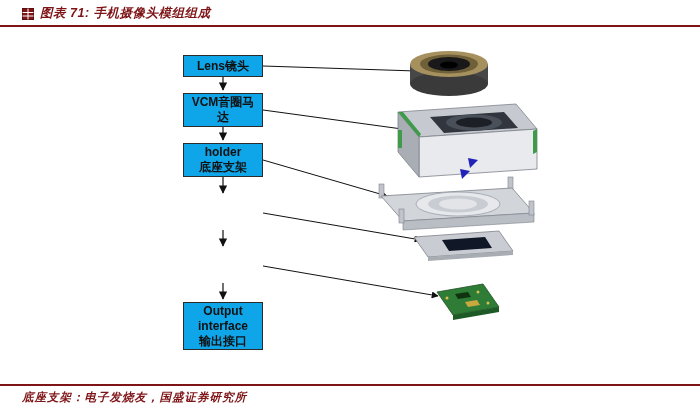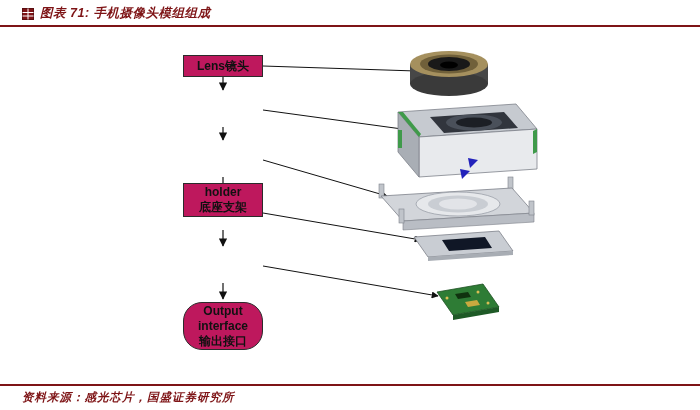--- a/index.html
+++ b/index.html
@@ -10,31 +10,31 @@
   }
   .page{position:absolute;left:0;top:0;width:700px;height:410px;background:#fff;}
   .header{position:absolute;left:22px;top:5px;display:flex;align-items:center;gap:6px;}
   .hicon{width:12px;height:12px;display:inline-block;}
   .title{font-size:12.5px;font-weight:bold;font-style:italic;color:#7e1416;letter-spacing:0.5px;}
   .rule-top{position:absolute;left:0;top:25px;width:700px;height:2px;background:#7e1416;}
   .rule-bottom{position:absolute;left:0;top:384px;width:700px;height:2px;background:#7e1416;}
   .footer{position:absolute;left:22px;top:390px;font-size:11.5px;font-weight:bold;font-style:italic;color:#7e1416;letter-spacing:1px;}
   .fbox{
     position:absolute;left:183px;width:80px;box-sizing:border-box;
-    border:1px solid #2b2b2b;background:#be185d;
+    border:1px solid #2b2b2b;background:#0ea5e9;
     font-size:12px;font-weight:bold;color:#111;
     text-align:center;display:flex;align-items:center;justify-content:center;
     white-space:pre-line;line-height:1.25;
   }
   #box-1{top:55px;height:22px;}
   #box-2{top:93px;height:34px;}
-  #box-3{top:143px;height:34px;margin-top:40px;}
+  #box-3{top:143px;height:34px;}
   #box-4{top:196px;height:34px;}
   #box-5{top:249px;height:34px;}
-  #box-6{top:302px;height:48px;border-radius:19px;}
+  #box-6{top:302px;height:48px;}
   svg.scene{position:absolute;left:0;top:0;}
 </style>
 </head>
 <body>
 
 <div class="page">
 
   <div class="header">
     <svg class="hicon" viewBox="0 0 12 12">
       <rect x="0.5" y="0.5" width="11" height="11" fill="#7e1416" stroke="#5a0e10"></rect>
@@ -118,22 +118,24 @@
       <polygon points="453,315 499,307 499,312 453,320" fill="#1e5a26"></polygon>
       <polygon points="455,294 468,292 471,297 458,299" fill="#10330f"></polygon>
       <polygon points="465,302 477,300 480,305 468,307" fill="#c9a93f"></polygon>
       <circle cx="447" cy="298" r="1.5" fill="#d8bd55"></circle>
       <circle cx="478" cy="292" r="1.5" fill="#d8bd55"></circle>
       <circle cx="488" cy="303" r="1.5" fill="#d8bd55"></circle>
     </g>
   </svg>
 
   <div class="fbox" id="box-1">Lens镜头</div>
+  <div class="fbox" id="box-2">VCM音圈马
+达</div>
   <div class="fbox" id="box-3">holder
 底座支架</div>
   <div class="fbox" id="box-6">Output
 interface
 输出接口</div>
 
   <div class="rule-bottom"></div>
-  <div class="footer">资料来源：感光芯片，国盛证券研究所</div>
+  <div class="footer">底座支架：电子发烧友，国盛证券研究所</div>
 
 </div>
 
 </body></html>

